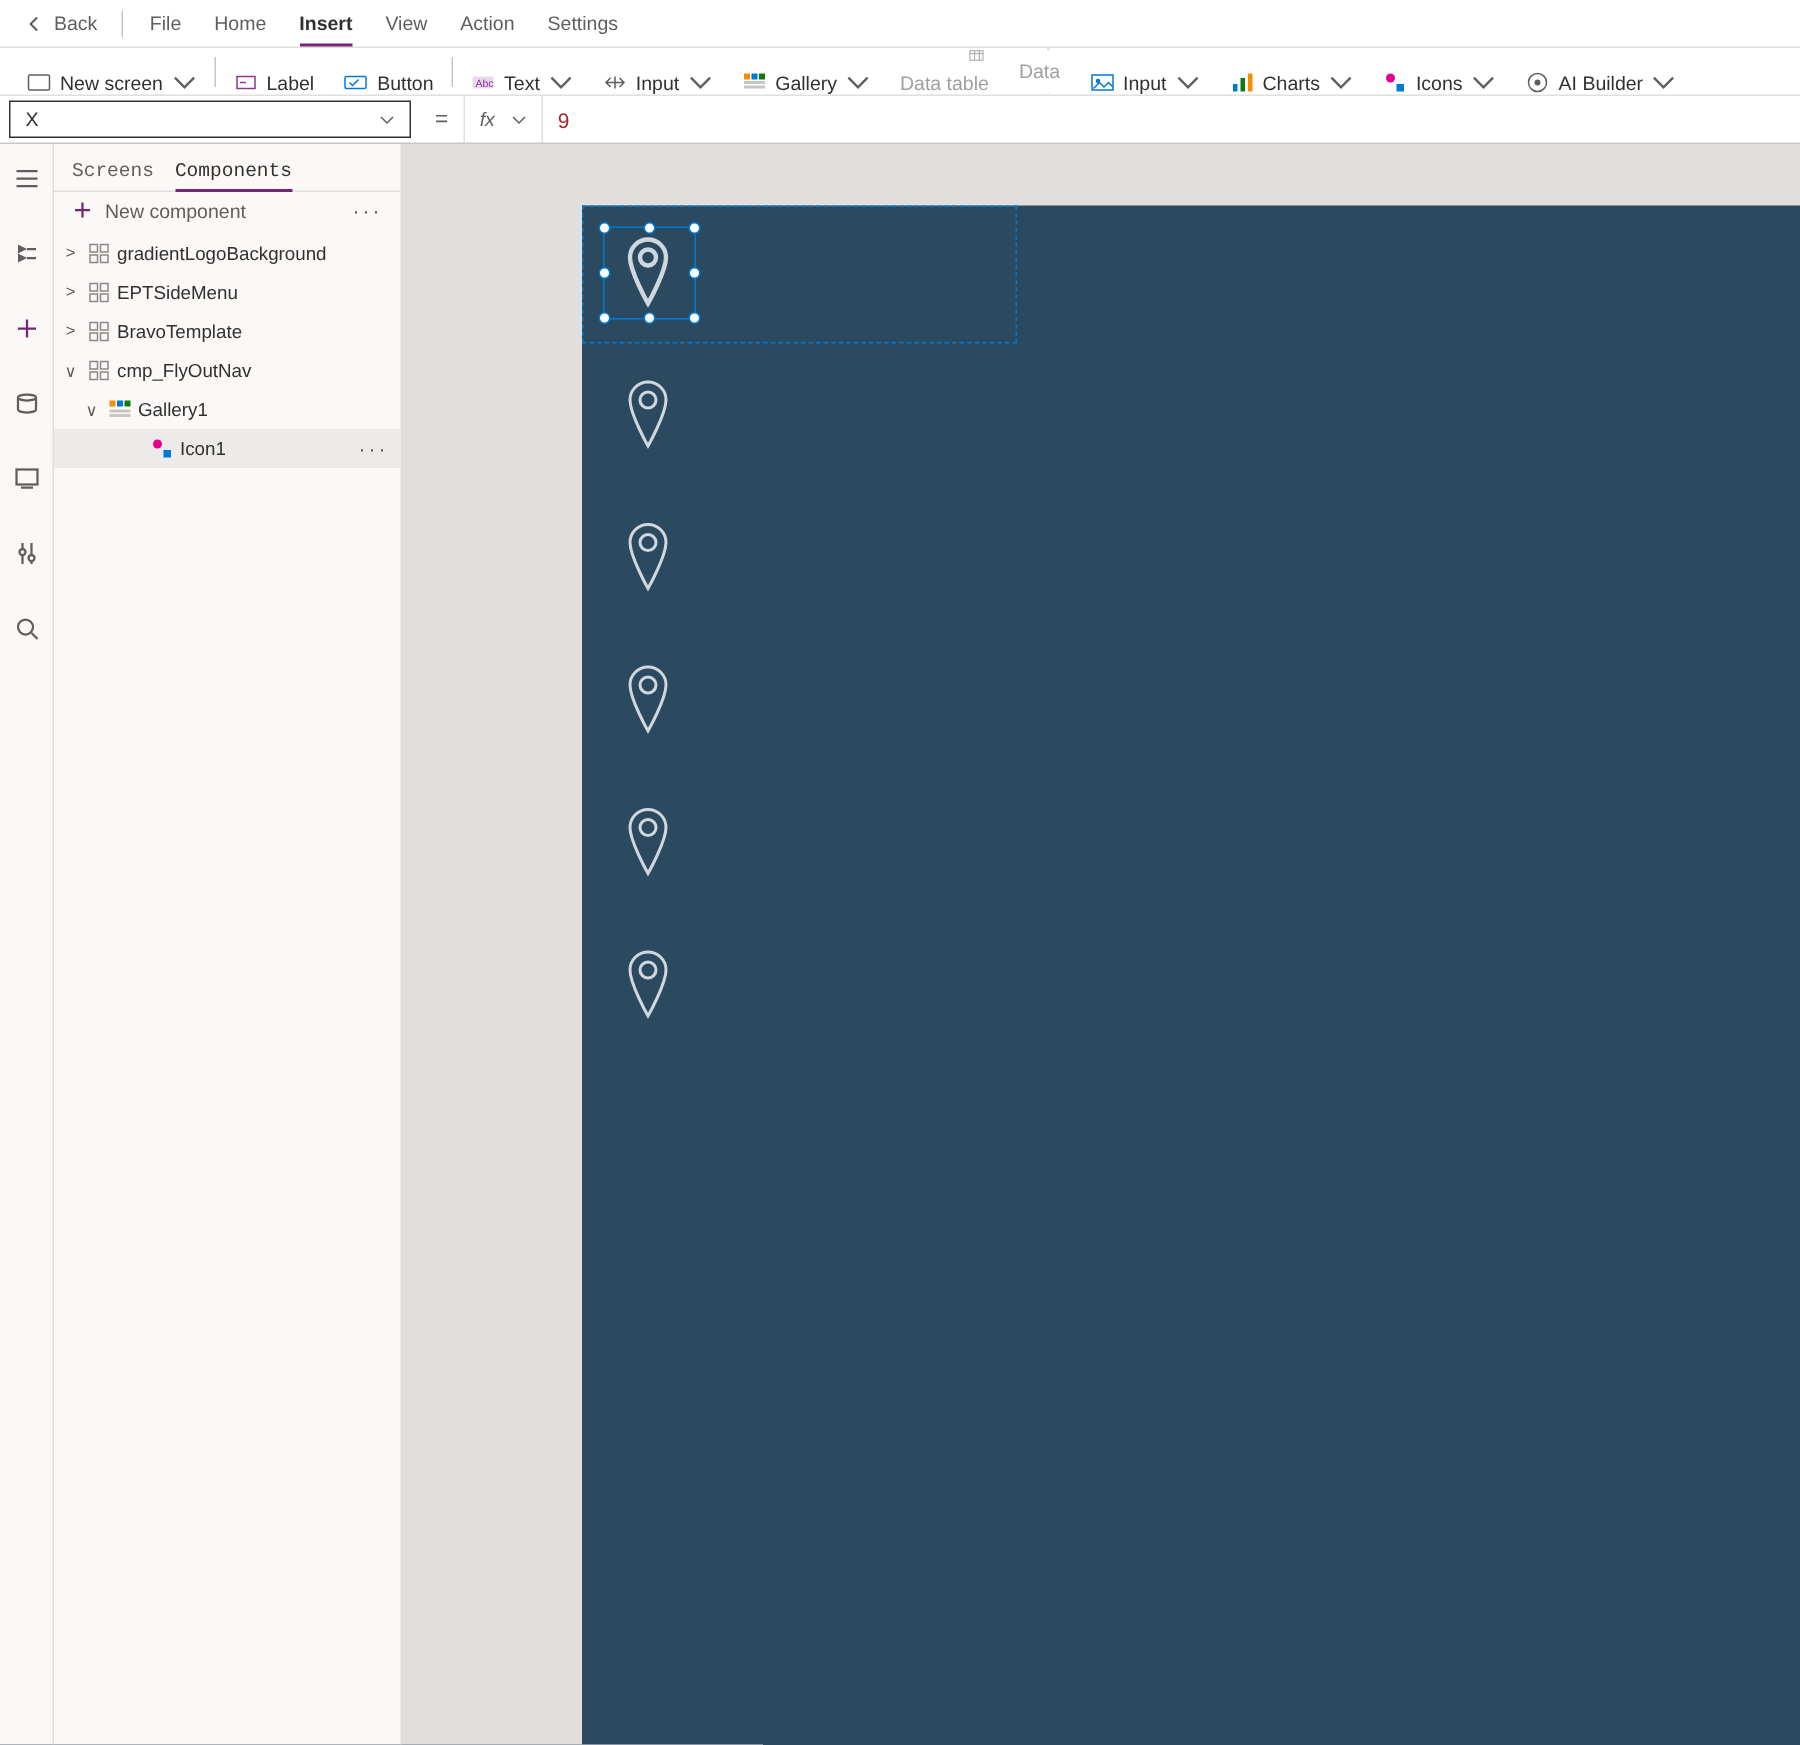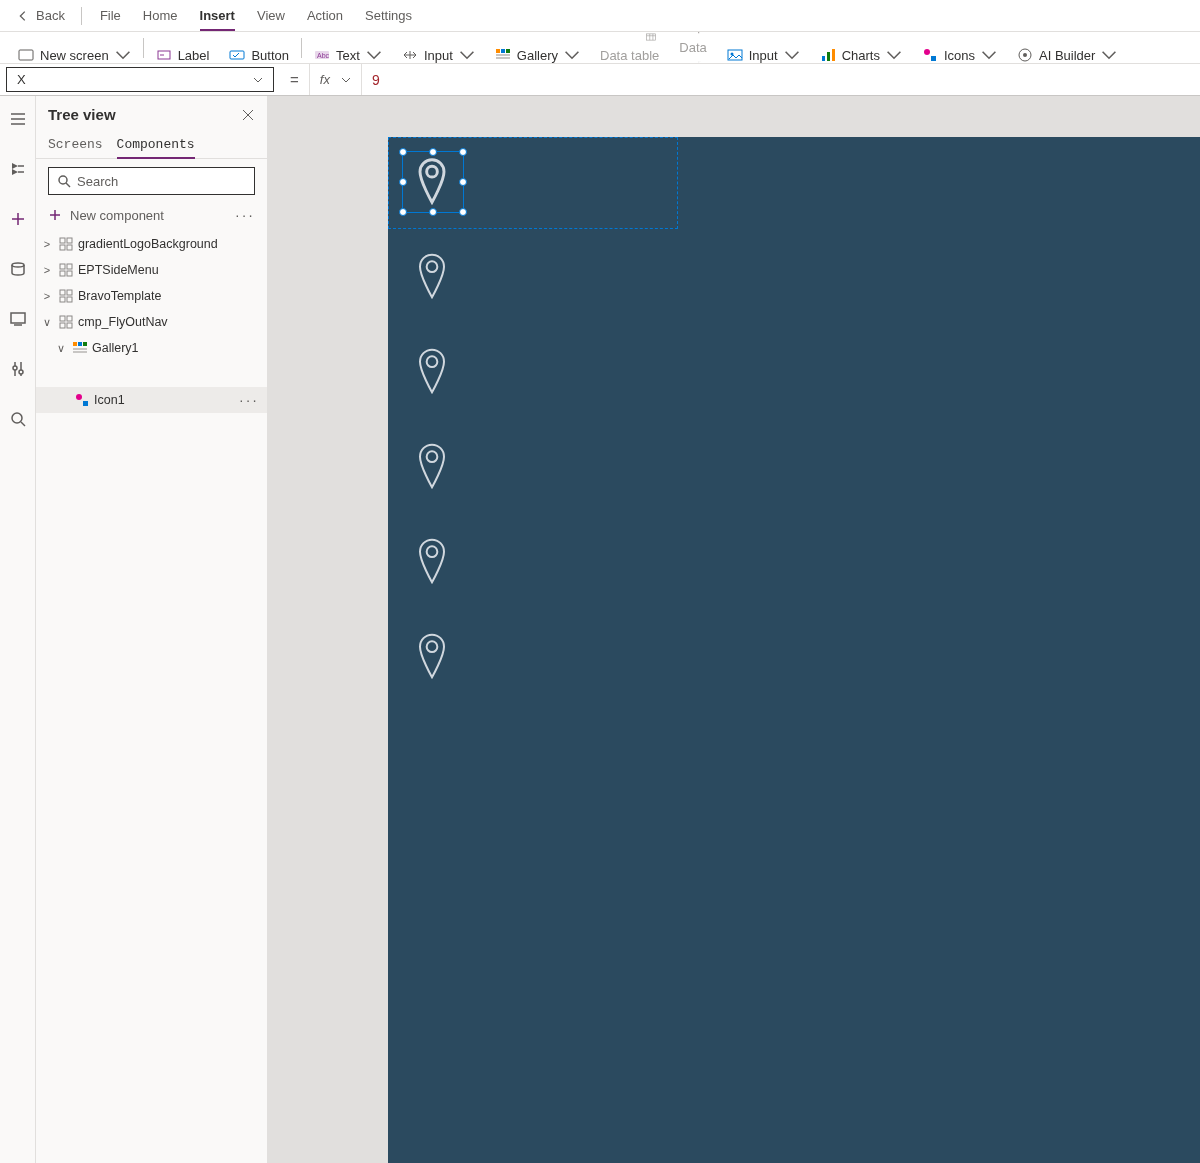--- a/index.html
+++ b/index.html
@@ -99,21 +99,21 @@
   .new-comp-left{display:flex;align-items:center;gap:8px;color:var(--text-secondary);}
   .plus-svg{width:14px;height:14px;stroke:var(--accent-purple);stroke-width:1.5;}
   .dots{letter-spacing:2px;color:var(--text-secondary);font-size:14px;}
   .tree-list{flex:1;overflow:auto;font-size:12.5px;}
   .tree-row{display:flex;align-items:center;height:26px;padding:0 8px 0 4px;color:var(--text);gap:4px;}
   .tree-row.selected{background:#edebe9;}
   .tree-row .exp{width:14px;display:inline-flex;justify-content:center;color:var(--text-secondary);font-size:11px;}
   .tree-row .icon{width:16px;height:16px;display:inline-flex;align-items:center;justify-content:center;}
   .tree-row .label{flex:1;white-space:nowrap;overflow:hidden;}
   .indent-1{padding-left:18px;}
-  .indent-2{padding-left:20px;margin-top:26px;}
+  .indent-2{padding-left:46px;}
   .comp-icon{stroke:#8a8886;fill:none;stroke-width:1;}
   
   .canvas-area{flex:1;background:var(--canvas-bg);position:relative;overflow:hidden;}
   .canvas-surface{
     position:absolute;
     left:120px;top:41px;
     width:1040px;height:1060px;
     background:var(--canvas-surface);
   }
   
@@ -344,38 +344,23 @@
       </div>
     <div class="rail-item">
         <svg viewBox="0 0 18 18">
           <circle cx="8" cy="8" r="5"></circle>
           <path d="M12 12l4 4"></path>
         </svg>
       </div>
   </div>
 
   <div class="tree-panel">
-    <div class="tree-header">
-      <span class="tree-title">Tree view</span>
-      <svg class="close-x" viewBox="0 0 14 14">
-          <path d="M2 2l10 10M12 2L2 12"></path>
-        </svg>
-    </div>
     <div class="tree-tabs">
       <div class="tree-tab"><span>Screens</span></div>
       <div class="tree-tab active"><span>Components</span></div>
-    </div>
-    <div class="search-row">
-      <div class="search-box">
-        <svg viewBox="0 0 14 14">
-            <circle cx="6" cy="6" r="4"></circle>
-            <path d="M9 9l4 4"></path>
-          </svg>
-        <span>Search</span>
-      </div>
     </div>
     <div class="new-comp">
       <div class="new-comp-left">
         <svg class="plus-svg" viewBox="0 0 14 14">
             <path d="M7 2v10M2 7h10" fill="none"></path>
           </svg>
         <span>New component</span>
       </div>
       <span class="dots">···</span>
     </div>

